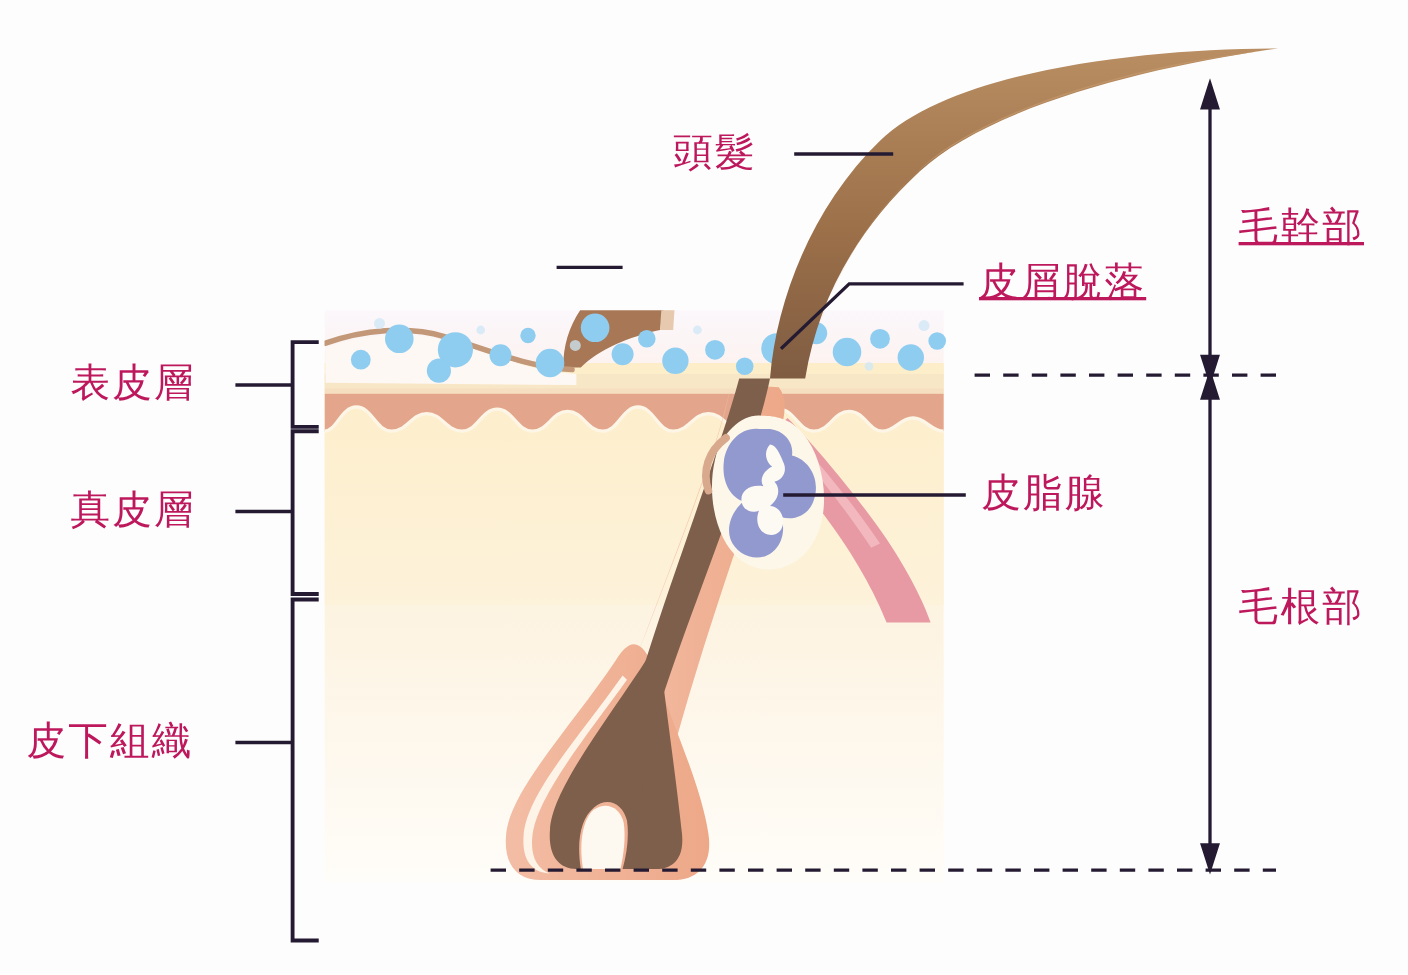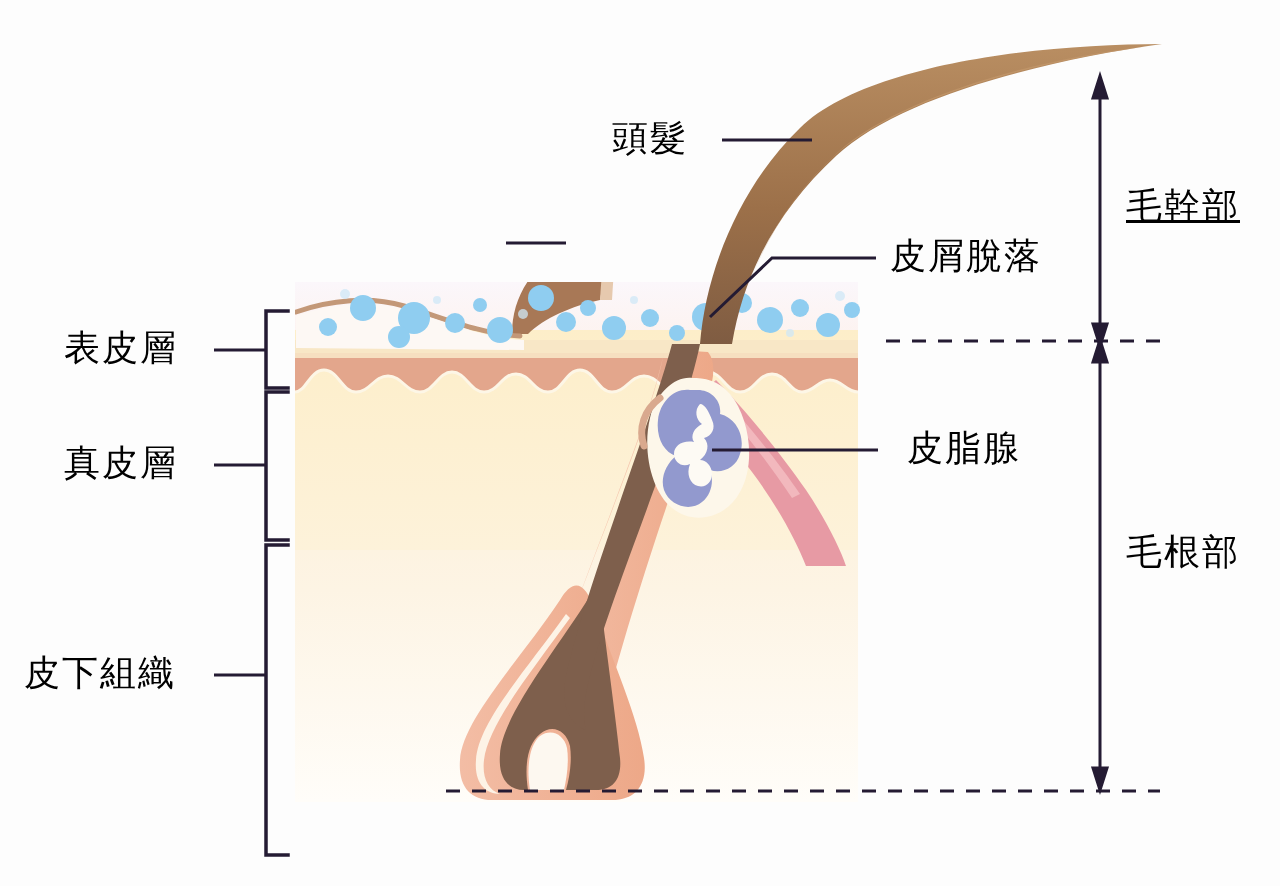--- a/index.html
+++ b/index.html
@@ -19,21 +19,21 @@
   }
   #diagram-svg {
     position: absolute;
     left: 0;
     top: 0;
     width: 1280px;
     height: 886px;
   }
   .label {
     position: absolute;
-    color: #000000;
+    color: #be185d;
     font-size: 36px;
     line-height: 1.1;
     letter-spacing: 2px;
     white-space: nowrap;
     font-family: "Liberation Sans", "DejaVu Sans", sans-serif;
   }
   .label.right-align {
     text-align: left;
   }
 </style>
@@ -289,23 +289,23 @@
       <polygon points="1100,346 1093,324 1107,324"></polygon>
       <line x1="1100" y1="352" x2="1100" y2="778"></line>
       <polygon points="1100,340 1093,362 1107,362"></polygon>
       <polygon points="1100,790 1093,768 1107,768"></polygon>
     </g>
   </svg>
 
   <div class="label" style="left:612px; top:118px;">頭髮</div>
 
 
-  <div class="label" style="left:890px; top:236px;">皮屑脫落</div>
-
-  <div class="label" style="left:892px; top:428px;margin-left:15px;">皮脂腺</div>
+  <div class="label" style="left:890px; top:236px;text-decoration:underline;">皮屑脫落</div>
+
+  <div class="label" style="left:892px; top:428px;">皮脂腺</div>
 
   <div class="label right-align" style="left:64px; top:328px; width:136px;">表皮層</div>
 
   <div class="label right-align" style="left:24px; top:653px; width:176px;">皮下組織</div>
 
   <div class="label right-align" style="left:64px; top:443px; width:136px;">真皮層</div>
 
   <div class="label" style="left:1126px; top:186px;text-decoration:underline;">毛幹部</div>
 
   <div class="label" style="left:1126px; top:532px;">毛根部</div>

